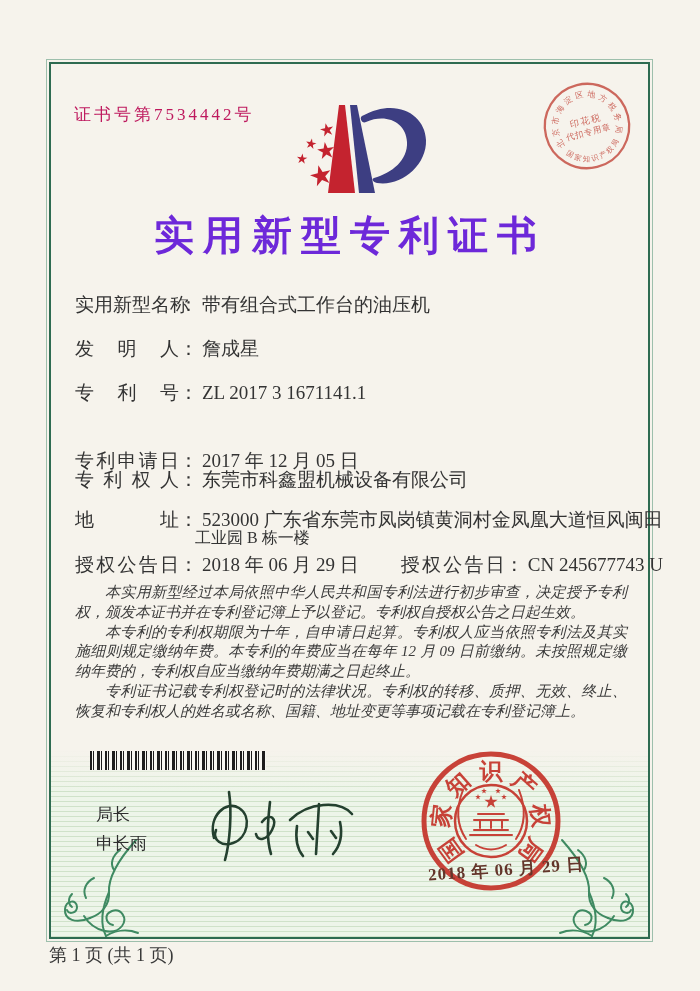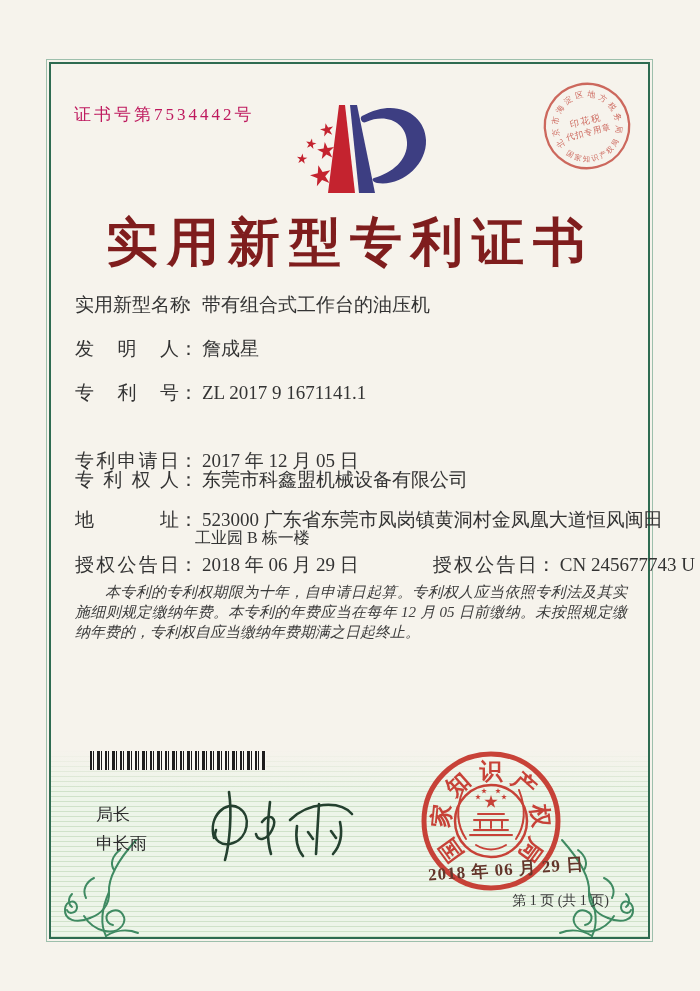--- a/index.html
+++ b/index.html
@@ -24,29 +24,29 @@
     background:linear-gradient(#f6f3ec,rgba(246,243,236,0));
   }
   .corner{position:absolute;width:110px;height:110px;z-index:3;}
   .corner.left{left:36px;top:834px;}
   .corner.right{left:552px;top:834px;transform:scaleX(-1);}
   
   .cert-no{position:absolute;left:74px;top:103px;font-size:17px;letter-spacing:3px;color:#be185d;}
   .logo{position:absolute;left:278px;top:92px;width:152px;height:112px;}
   .title{
     position:absolute;left:0;right:0;top:208px;text-align:center;
-    font-size:52px;letter-spacing:9px;color:#7f1d1d;font-weight:600;
+    font-size:40px;letter-spacing:9px;color:#6d28d9;font-weight:600;
   }
   
   .row{position:absolute;left:75px;font-size:19px;color:#333;white-space:nowrap;}
   .row .lbl{display:inline-block;width:104px;text-align:justify;text-align-last:justify;vertical-align:top;}
   .row .val{padding-left:4px;}
   .r1{top:292px}.r2{top:336px}.r3{top:380px}.r4{top:448px}.r5{top:467px}.r6{top:507px}
   .addr2{position:absolute;left:195px;top:528px;font-size:16px;color:#333;}
-  .r7{top:552px;width:552px;display:flex;gap:32px;}
+  .r7{top:552px;width:552px;display:flex;}
   .r7 .pair2{margin-left:42px;}
   
   .paras{
     position:absolute;left:75px;top:583px;width:552px;
     font-size:15px;line-height:19.8px;font-style:italic;color:#3b3b3b;text-align:justify;
   }
   .paras p{margin:0;text-indent:2em;}
   
   .barcode{
     position:absolute;left:90px;top:751px;width:176px;height:19px;z-index:4;
@@ -55,21 +55,21 @@
       #1d1d1d 7px 10px,#f7f7f2 10px 11px,#1d1d1d 11px 12px,#f7f7f2 12px 15px);
   }
   .signer-title{position:absolute;left:96px;top:803px;font-size:17px;color:#2e2e2e;z-index:4;}
   .signer-name{position:absolute;left:96px;top:832px;font-size:17px;color:#2e2e2e;z-index:4;text-align:center;}
   .signature{position:absolute;left:192px;top:786px;width:178px;height:80px;z-index:4;}
   .seal{position:absolute;left:418px;top:748px;width:146px;height:146px;z-index:5;opacity:.93;}
   .seal-date{
     position:absolute;left:428px;top:858px;z-index:6;
     font-size:17px;letter-spacing:1px;color:#63352a;font-weight:600;transform:rotate(-4deg);
   }
-  .footer{position:absolute;left:49px;top:892px;width:560px;text-align:right;font-size:14px;color:#3a3a3a;z-index:4;}
+  .footer{position:absolute;left:49px;top:943px;width:560px;text-align:left;font-size:18px;color:#3a3a3a;z-index:4;}
   
   .tax-stamp{position:absolute;left:541px;top:80px;width:92px;height:92px;transform:rotate(-14deg);opacity:.88;z-index:3;}
   .seal text,.tax-stamp text{font-family:"Liberation Serif","DejaVu Serif",serif;}
 </style>
 </head>
 <body>
 
 <div>
 
   <div class="frame">
@@ -123,21 +123,21 @@
 
   <div class="title">实用新型专利证书</div>
 
   <div class="row r1">
     <span class="lbl">实用新型名称</span><span>：</span><span class="val">带有组合式工作台的油压机</span>
   </div>
   <div class="row r2">
     <span class="lbl">发明人</span><span>：</span><span class="val">詹成星</span>
   </div>
   <div class="row r3">
-    <span class="lbl">专利号</span><span>：</span><span class="val">ZL 2017 9 1671141.1</span>
+    <span class="lbl">专利号</span><span>：</span><span class="val">ZL 2017 3 1671141.1</span>
   </div>
   <div class="row r4">
     <span class="lbl">专利申请日</span><span>：</span><span class="val">2017 年 12 月 05 日</span>
   </div>
   <div class="row r5">
     <span class="lbl">专利权人</span><span>：</span><span class="val">东莞市科鑫盟机械设备有限公司</span>
   </div>
   <div class="row r6">
     <span class="lbl">地址</span><span>：</span><span class="val">523000 广东省东莞市凤岗镇黄洞村金凤凰大道恒风闽田</span>
   </div>
@@ -145,21 +145,23 @@
   <div class="row r7">
     <span>
       <span class="lbl">授权公告日</span><span>：</span><span class="val">2018 年 06 月 29 日</span>
     </span>
     <span class="pair2">
       <span class="lbl">授权公告日</span><span>：</span><span class="val">CN 245677743 U</span>
     </span>
   </div>
 
   <div class="paras">
-    <p>本专利的专利权期限为十年，自申请日起算。专利权人应当依照专利法及其实施细则规定缴纳年费。本专利的年费应当在每年 12 月 05 日前缴纳。未按照规定缴纳年费的，专利权自应当缴纳年费期满之日起终止。</p>
+    <p>本实用新型经过本局依照中华人民共和国专利法进行初步审查，决定授予专利权，颁发本证书并在专利登记簿上予以登记。专利权自授权公告之日起生效。</p>
+    <p>本专利的专利权期限为十年，自申请日起算。专利权人应当依照专利法及其实施细则规定缴纳年费。本专利的年费应当在每年 12 月 09 日前缴纳。未按照规定缴纳年费的，专利权自应当缴纳年费期满之日起终止。</p>
+    <p>专利证书记载专利权登记时的法律状况。专利权的转移、质押、无效、终止、恢复和专利权人的姓名或名称、国籍、地址变更等事项记载在专利登记簿上。</p>
   </div>
 
   <div class="barcode"></div>
 
   <div class="signer-title">局长</div>
   <div class="signer-name">申长雨</div>
   <svg class="signature" viewBox="0 0 178 80">
     <g fill="none" stroke="#24402f" stroke-width="2.6" stroke-linecap="round">
       <path d="M22,52 C16,30 34,14 47,22 C60,30 56,52 41,57 C30,61 20,54 24,44"></path>
       <path d="M37,6 C40,26 38,56 33,74"></path>

